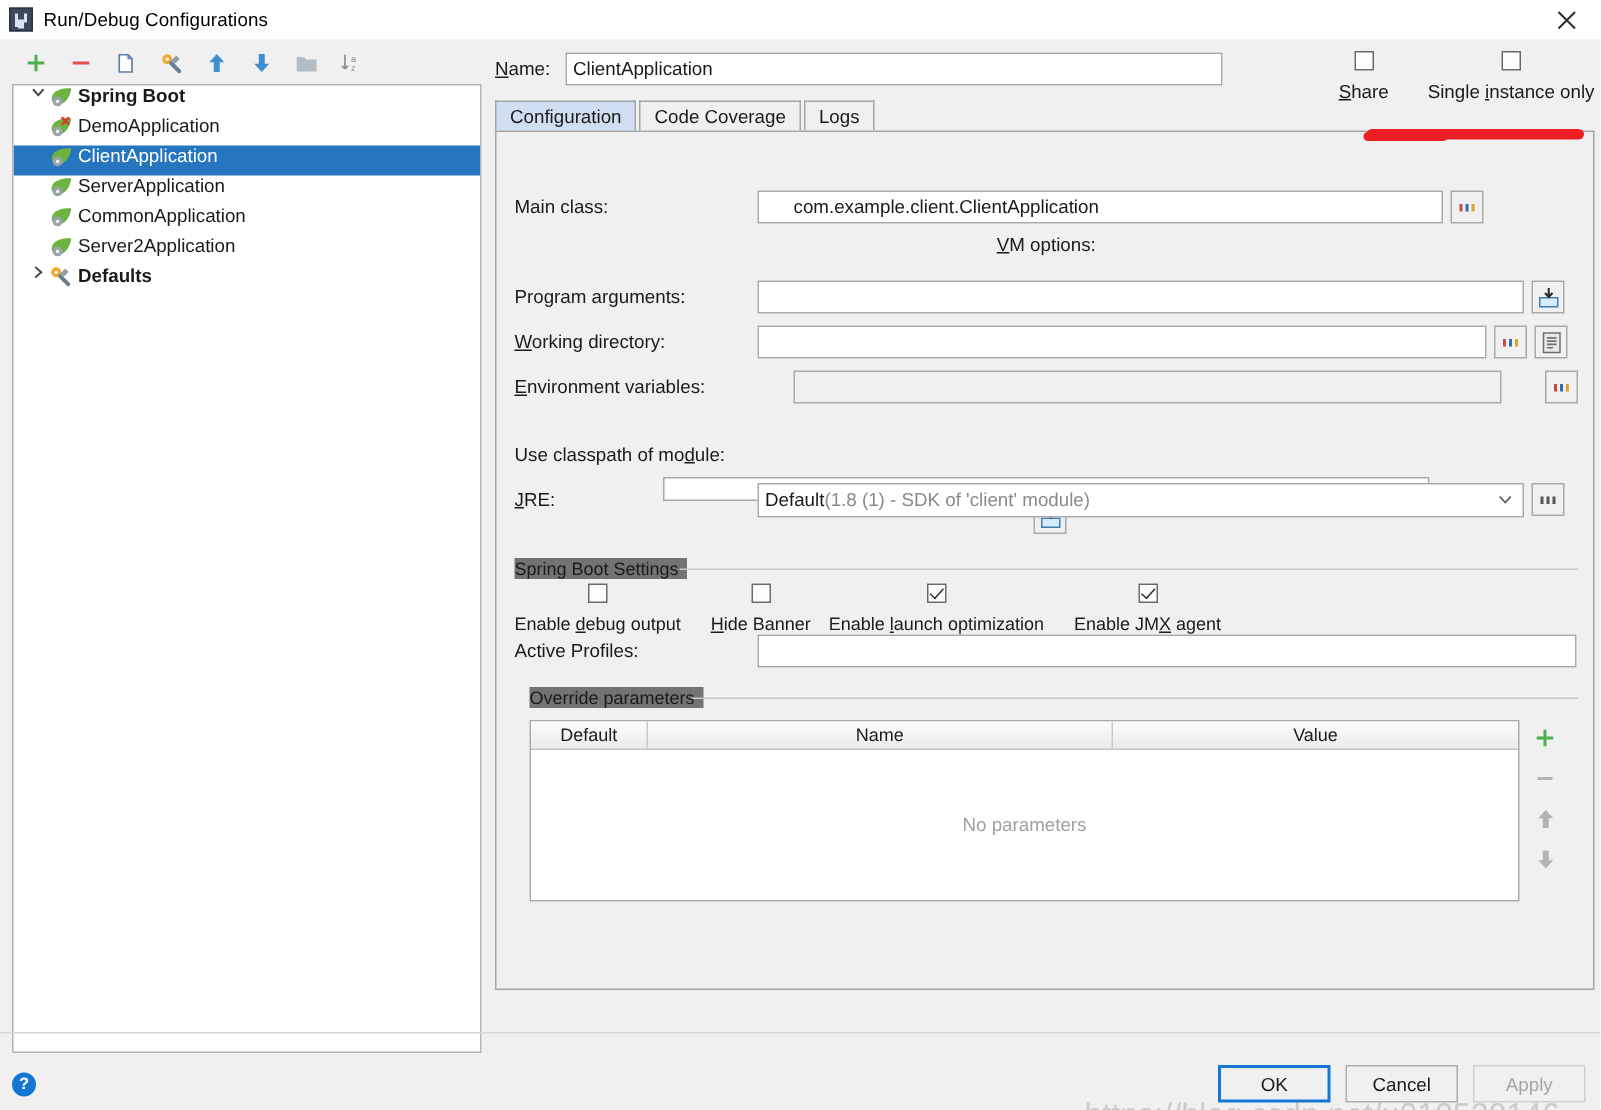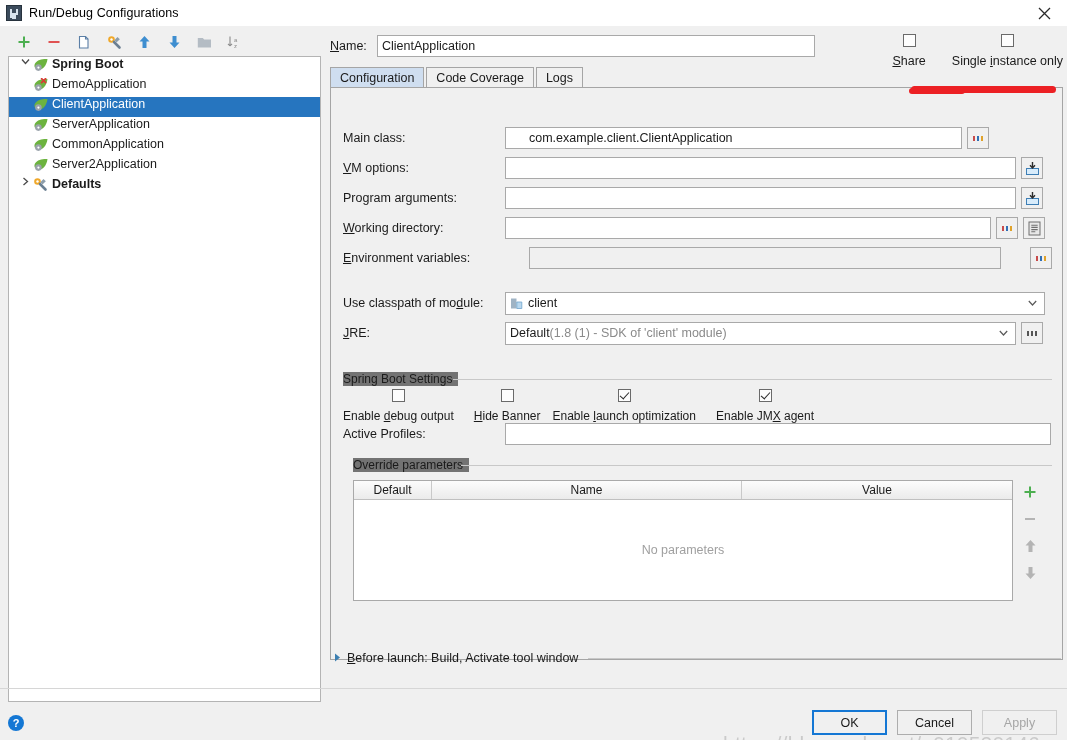--- a/index.html
+++ b/index.html
@@ -574,21 +574,21 @@
         <input class="txt" style="width: 457px; padding-left: 23px;" type="text" value="com.example.client.ClientApplication">
         <div class="sq-btn">
           <span class="dots">
             <i style="background:#c84b4b"></i>
               <i style="background:#2f6fb5"></i>
               <i style="background:#e0a22a"></i>
           </span>
         </div>
       </div>
 
-      <div class="frow" style="top:68px;">
+      <div class="frow" style="top:68px;flex-direction:column;">
         <div class="flabel"><u>V</u>M options:</div>
         <input class="txt" style="width: 511px;" type="text" value="">
         <div class="sq-btn">
           <svg width="15" height="15" viewBox="0 0 15 15">
             <rect x="1.5" y="7.5" width="12" height="6" fill="#d8ecfb" stroke="#3d7eb5" stroke-width="1"></rect>
             <path d="M7.5 1 V6.5 M5 4.3 L7.5 7 L10 4.3" stroke="#2b2b2b" stroke-width="1.4" fill="none"></path>
           </svg>
         </div>
       </div>
 
@@ -628,32 +628,20 @@
           <span class="dots">
             <i style="background:#c84b4b"></i>
               <i style="background:#2f6fb5"></i>
               <i style="background:#e0a22a"></i>
           </span>
         </div>
       </div>
 
       <div class="frow" style="top:203px;">
         <div class="flabel">Use classpath of mo<u>d</u>ule:</div>
-        <div class="combo" style="width:540px;">
-          <svg width="13" height="13" viewBox="0 0 13 13" style="margin-right:5px;flex:0 0 13px;">
-            <path d="M1 1.5 h5.5 v10 h-5.5 z" fill="#9fb3c4"></path>
-            <path d="M6.8 5 h5 v6.5 h-5 z" fill="#b9d8ef" stroke="#6fa3cc" stroke-width=".8"></path>
-          </svg>
-          <span>client</span>
-          <span class="chev">
-            <svg width="9" height="7" viewBox="0 0 9 7">
-                <path d="M0.8 1 L4.5 5 L8.2 1" stroke="#5a5a5a" stroke-width="1.2" fill="none"></path>
-              </svg>
-          </span>
-        </div>
       </div>
 
       <div class="frow" style="top:233px;">
         <div class="flabel"><u>J</u>RE:</div>
         <div class="combo" style="width:511px;">
           <span>Default</span>
           <span class="muted"> (1.8 (1) - SDK of 'client' module)</span>
           <span class="chev">
             <svg width="9" height="7" viewBox="0 0 9 7">
                 <path d="M0.8 1 L4.5 5 L8.2 1" stroke="#5a5a5a" stroke-width="1.2" fill="none"></path>
@@ -733,29 +721,20 @@
               <path d="M6.5 13 L11.5 7.5 H8.5 V1 H4.5 V7.5 H1.5 Z" fill="#b4b4b4"></path>
             </svg>
         </div>
       </div>
 
     </div>
   </div>
 
   <div class="red-mark"></div>
 
-  <div class="before-launch">
-    <span style="margin-right:6px;">
-      <svg width="7" height="9" viewBox="0 0 7 9">
-          <path d="M1 0.5 L6 4.5 L1 8.5 Z" fill="#3c7fb1"></path>
-        </svg>
-    </span>
-    <span><u>B</u>efore launch: Build, Activate tool window</span>
-    <span class="bl-line"></span>
-  </div>
 
   <div class="footer-sep"></div>
 
   <div class="help-ic">?</div>
 
   <div class="btnbar">
     <div class="dbtn default">OK</div>
     <div class="dbtn">Cancel</div>
     <div class="dbtn disabled">Apply</div>
   </div>

